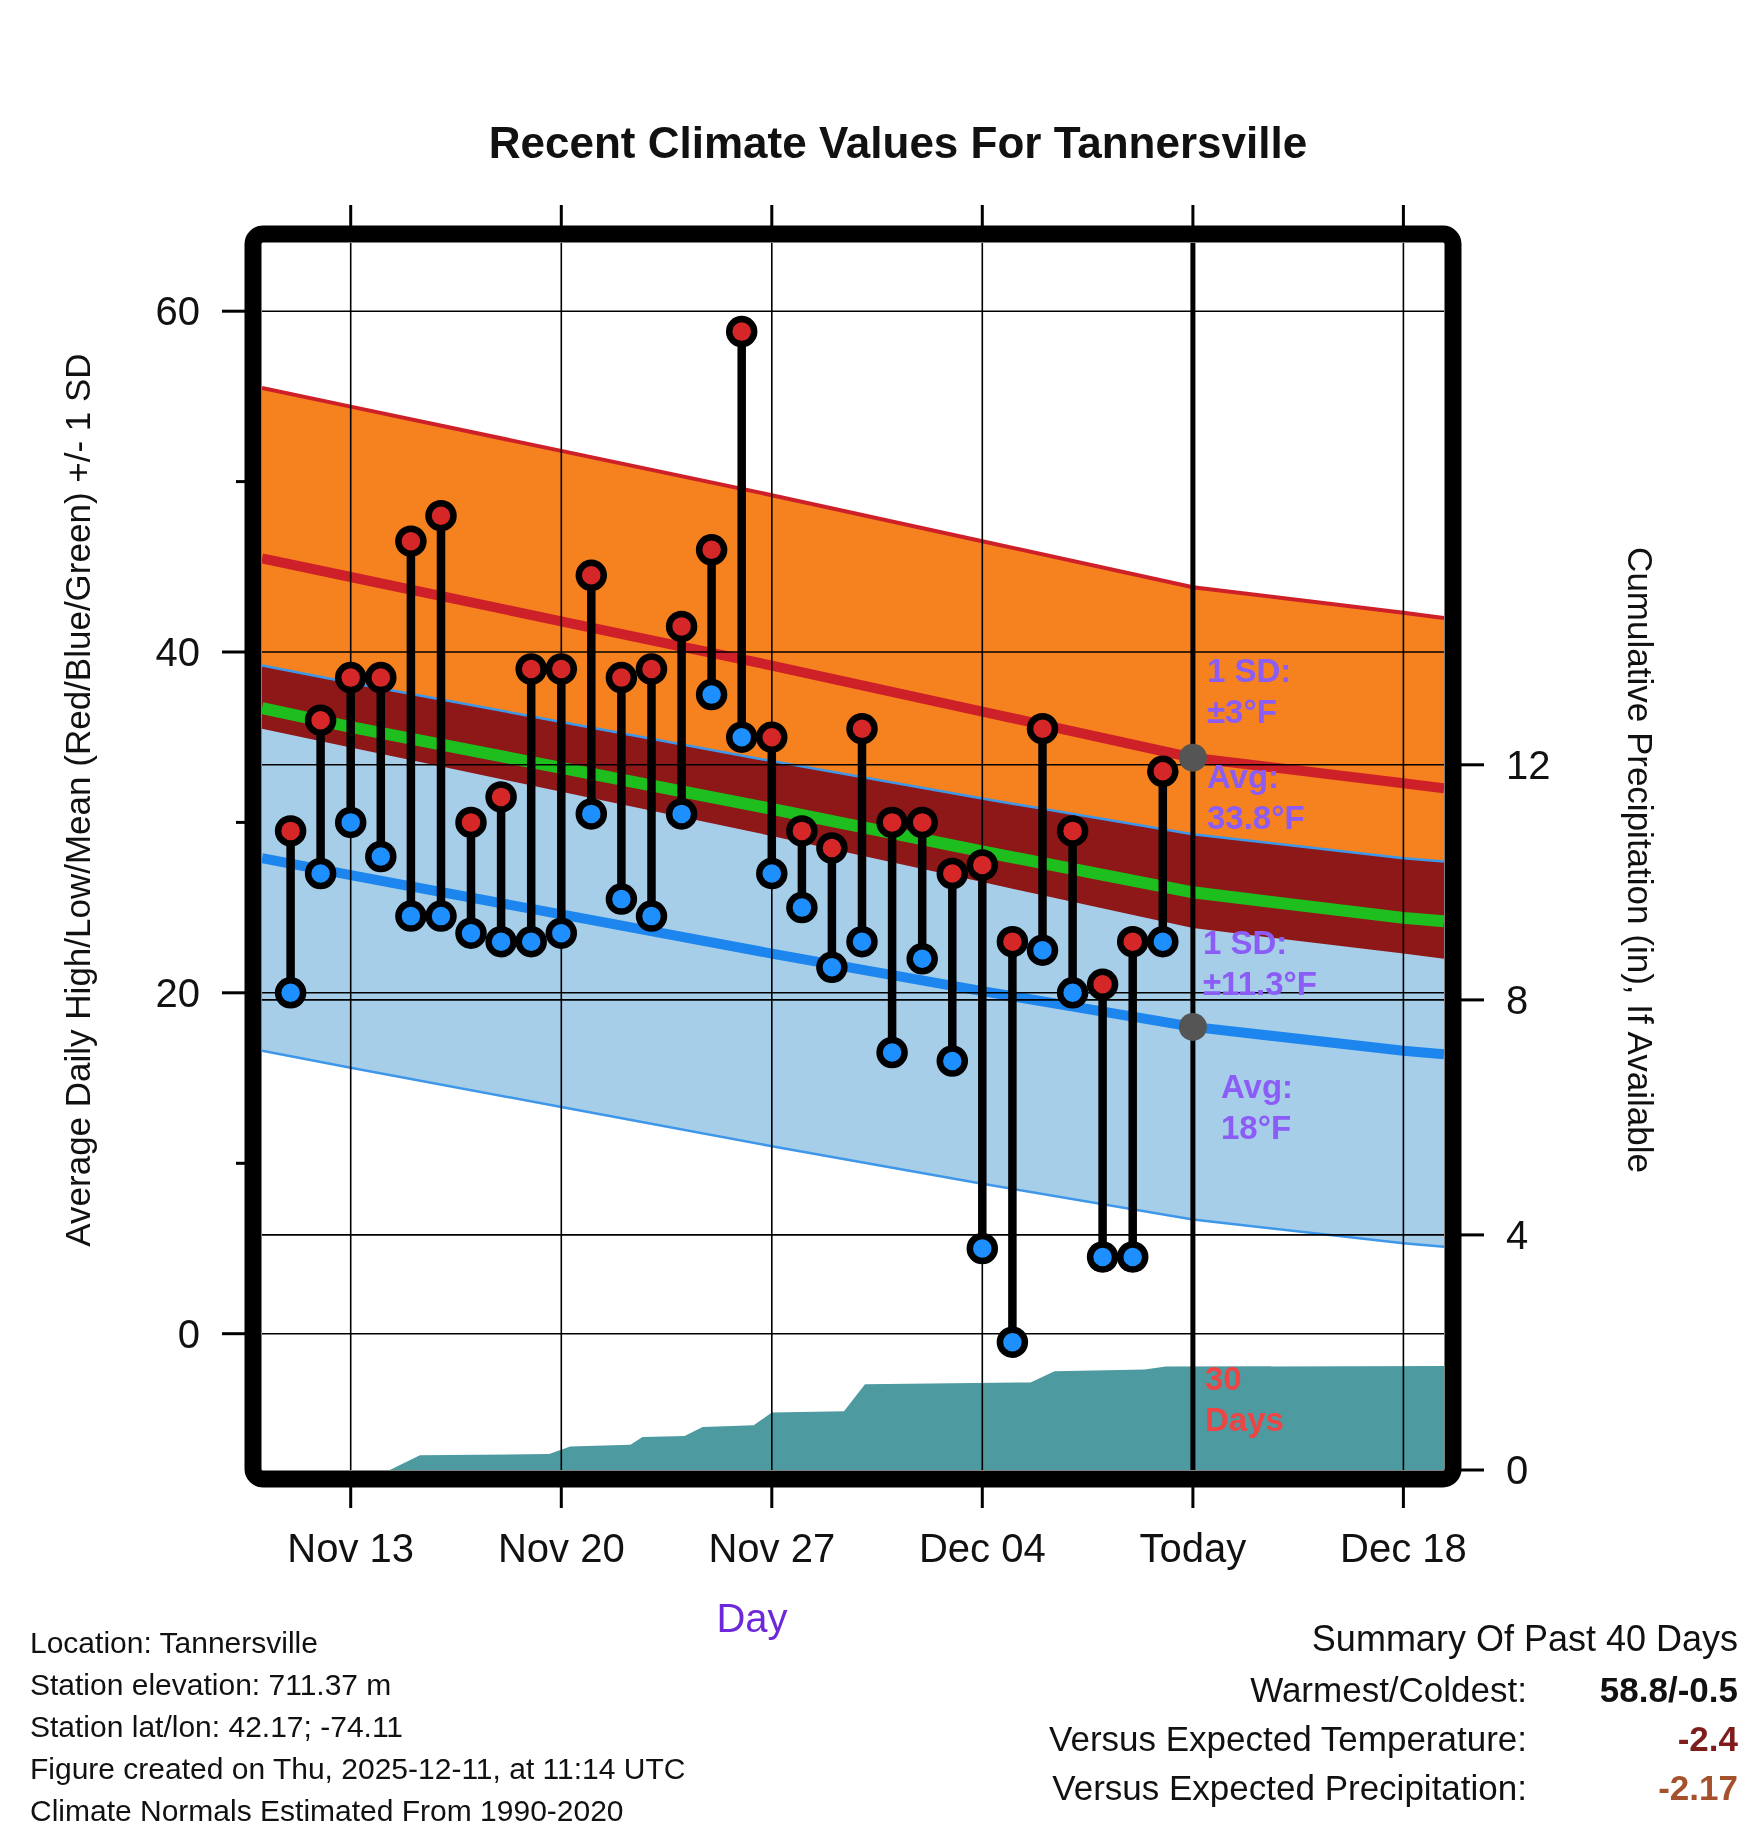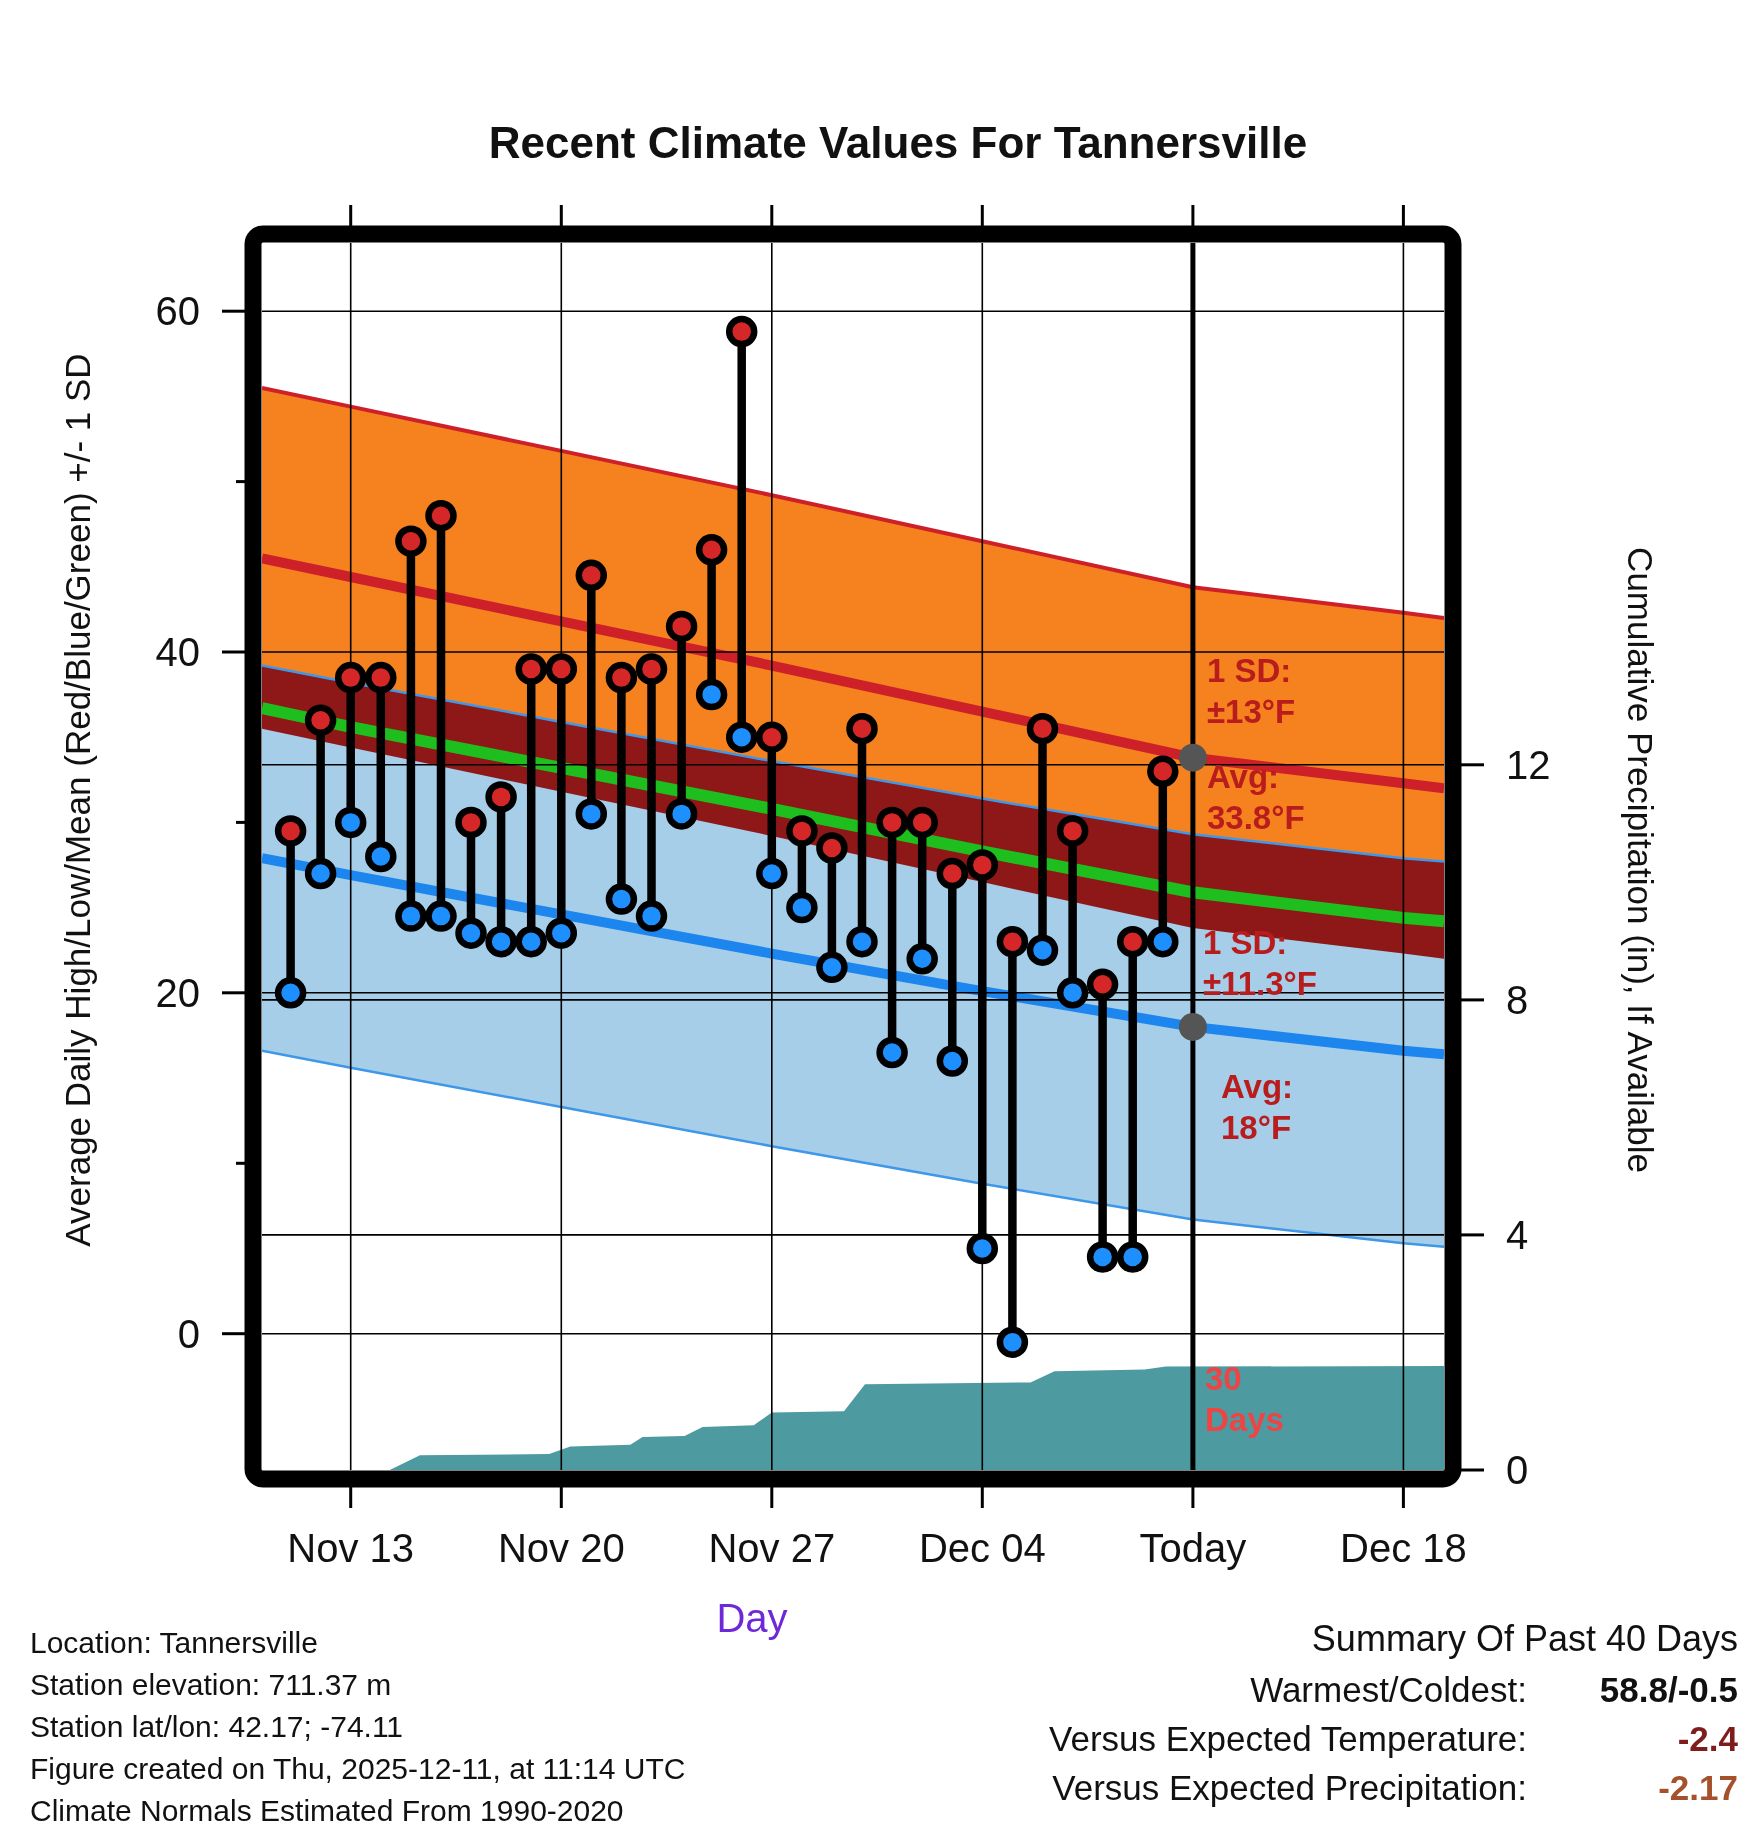--- a/index.html
+++ b/index.html
@@ -7,21 +7,21 @@
   #canvas{position:relative;width:1748px;height:1828px;background:#fff;overflow:hidden;}
   #chart-svg{position:absolute;left:0;top:0;}
   .title{position:absolute;left:0;top:118px;width:1748px;text-align:center;
          font-size:44px;font-weight:bold;color:#111;padding-left:24px;}
   .ylabel-left{position:absolute;left:-372px;top:780px;width:900px;text-align:center;
          font-size:35px;color:#111;transform:rotate(-90deg);}
   .ylabel-right{position:absolute;left:1190px;top:840px;width:900px;text-align:center;
          font-size:35px;color:#111;transform:rotate(90deg);}
   .xlabel{position:absolute;left:0;top:1596px;width:1504px;text-align:center;
          font-size:40px;color:#6d28d9;}
-  .ann{position:absolute;font-size:33px;font-weight:bold;color:#b91c1c;line-height:41px;white-space:pre;}
+  .ann{position:absolute;font-size:33px;font-weight:bold;color:#8b5cf6;line-height:41px;white-space:pre;}
   #ann-high-sd{left:1207px;top:650px;}
   #ann-high-avg{left:1207px;top:756px;}
   #ann-low-sd{left:1203px;top:922px;}
   #ann-low-avg{left:1221px;top:1066px;}
   #today-days{left:1205px;top:1358px;color:#ef4444;}
   .footer{position:absolute;left:30px;top:1622px;font-size:30px;color:#111;line-height:42px;}
   .summary{position:absolute;right:10px;top:1618px;width:760px;font-size:35px;color:#111;}
   .summary .s-title{text-align:right;font-size:36px;margin-bottom:10px;}
   .summary .s-row{display:flex;justify-content:flex-end;align-items:baseline;margin-bottom:9px;gap:16px;}
   .summary .s-val{display:inline-block;min-width:195px;text-align:right;font-weight:bold;}
@@ -203,21 +203,21 @@
         <text x="1506" y="1013.9" text-anchor="start" font-size="40">8</text>
         <text x="1506" y="778.8" text-anchor="start" font-size="40">12</text>
       </g>
     </svg>
 
   <div class="title">Recent Climate Values For Tannersville</div>
   <div class="ylabel-left">Average Daily High/Low/Mean (Red/Blue/Green) +/- 1 SD</div>
   <div class="ylabel-right">Cumulative Precipitation (in), If Available</div>
   <div class="xlabel">Day</div>
 
-  <div class="ann" id="ann-high-sd"><span>1 SD:</span><br><span>±13°F</span></div>
+  <div class="ann" id="ann-high-sd"><span>1 SD:</span><br><span>±3°F</span></div>
   <div class="ann" id="ann-high-avg"><span>Avg:</span><br><span>33.8°F</span></div>
   <div class="ann" id="ann-low-sd"><span>1 SD:</span><br><span>±11.3°F</span></div>
   <div class="ann" id="ann-low-avg"><span>Avg:</span><br><span>18°F</span></div>
   <div class="ann" id="today-days"><span>30</span><br><span>Days</span></div>
 
   <div class="footer">
     <div>Location: Tannersville</div>
     <div>Station elevation: 711.37 m</div>
     <div>Station lat/lon: 42.17; -74.11</div>
     <div>Figure created on Thu, 2025-12-11, at 11:14 UTC</div>

